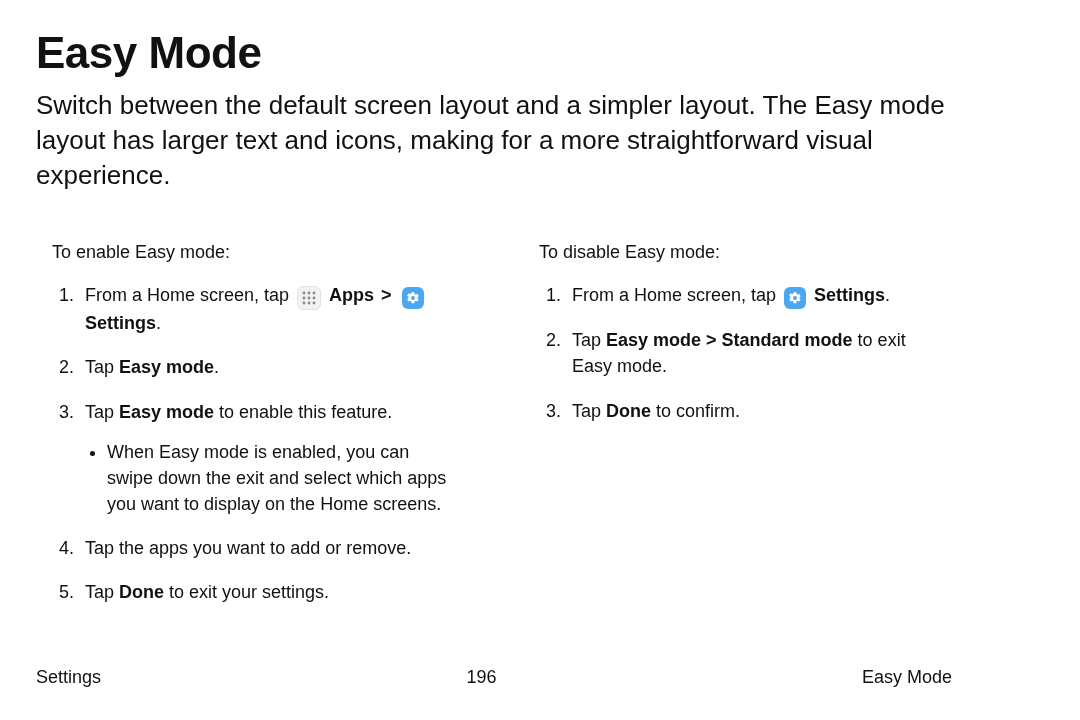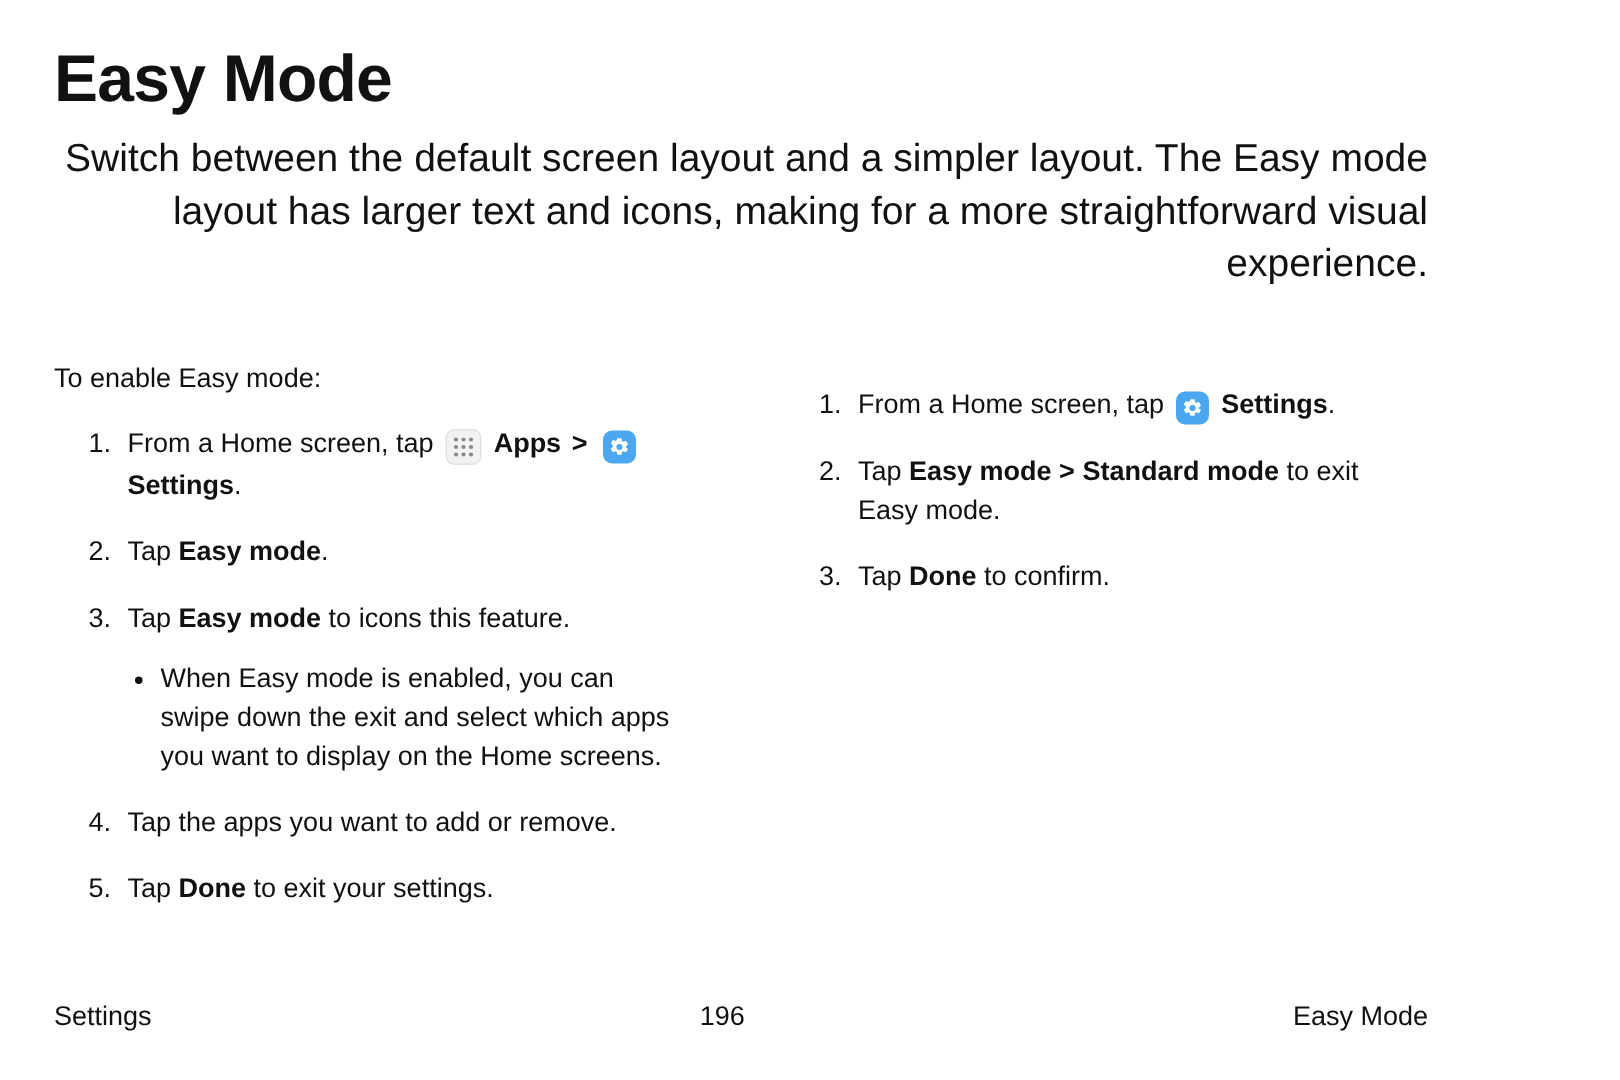--- a/index.html
+++ b/index.html
@@ -24,33 +24,32 @@
     font-weight: 800;
     letter-spacing: -0.5px;
     margin: 0 0 10px 0;
   }
   .intro {
     font-size: 26px;
     line-height: 1.35;
     font-weight: 400;
     margin: 0 0 46px 0;
     max-width: 1000px;
-    text-align: right;
   }
   .columns {
     display: flex;
     gap: 58px;
   }
   .col {
     flex: 1;
     font-size: 18px;
     line-height: 1.45;
   }
   .colhead {
-    margin: 0 0 14px 0;
+    margin: 0 0 14px 16px;
     font-size: 18px;
     font-weight: 400;
   }
   ol.steps {
     list-style: decimal;
     padding-left: 26px;
     margin: 17px;
   }
   ol.steps > li {
     margin: 0 0 18px 0;
@@ -133,33 +132,34 @@
               <svg width="14" height="14" viewBox="0 0 24 24">
                 <path fill="#fff" d="M19.4 13a7.8 7.8 0 0 0 .1-1 7.8 7.8 0 0 0-.1-1l2.1-1.6a.5.5 0 0 0 .1-.6l-2-3.5a.5.5 0 0 0-.6-.2l-2.5 1a7.6 7.6 0 0 0-1.7-1l-.4-2.6a.5.5 0 0 0-.5-.4h-4a.5.5 0 0 0-.5.4L9 4.1a7.6 7.6 0 0 0-1.7 1l-2.5-1a.5.5 0 0 0-.6.2l-2 3.5a.5.5 0 0 0 .1.6L4.4 10a7.8 7.8 0 0 0-.1 1 7.8 7.8 0 0 0 .1 1l-2.1 1.6a.5.5 0 0 0-.1.6l2 3.5a.5.5 0 0 0 .6.2l2.5-1a7.6 7.6 0 0 0 1.7 1l.4 2.6a.5.5 0 0 0 .5.4h4a.5.5 0 0 0 .5-.4l.4-2.6a7.6 7.6 0 0 0 1.7-1l2.5 1a.5.5 0 0 0 .6-.2l2-3.5a.5.5 0 0 0-.1-.6ZM12 15.5A3.5 3.5 0 1 1 15.5 12 3.5 3.5 0 0 1 12 15.5Z"></path>
               </svg>
             </span>
           <span class="b">Settings</span><span>.</span>
         </li>
         <li>
           <span>Tap </span><span class="b">Easy mode</span><span>.</span>
         </li>
         <li>
-          <span>Tap </span><span class="b">Easy mode</span><span> to icons this feature.</span>
+          <span>Tap </span><span class="b">Easy mode</span><span> to enable this feature.</span>
           <ul class="sub">
             <li>When Easy mode is enabled, you can swipe down the exit and select which apps you want to display on the Home screens.</li>
           </ul>
         </li>
         <li>Tap the apps you want to add or remove.</li>
         <li>
           <span>Tap </span><span class="b">Done</span><span> to exit your settings.</span>
         </li>
       </ol>
     </div>
 
     <div class="col">
+      <p class="colhead">To disable Easy mode:</p>
       <ol class="steps">
         <li>
           <span>From a Home screen, tap </span><span class="icon-box gear-icon">
               <svg width="14" height="14" viewBox="0 0 24 24">
                 <path fill="#fff" d="M19.4 13a7.8 7.8 0 0 0 .1-1 7.8 7.8 0 0 0-.1-1l2.1-1.6a.5.5 0 0 0 .1-.6l-2-3.5a.5.5 0 0 0-.6-.2l-2.5 1a7.6 7.6 0 0 0-1.7-1l-.4-2.6a.5.5 0 0 0-.5-.4h-4a.5.5 0 0 0-.5.4L9 4.1a7.6 7.6 0 0 0-1.7 1l-2.5-1a.5.5 0 0 0-.6.2l-2 3.5a.5.5 0 0 0 .1.6L4.4 10a7.8 7.8 0 0 0-.1 1 7.8 7.8 0 0 0 .1 1l-2.1 1.6a.5.5 0 0 0-.1.6l2 3.5a.5.5 0 0 0 .6.2l2.5-1a7.6 7.6 0 0 0 1.7 1l.4 2.6a.5.5 0 0 0 .5.4h4a.5.5 0 0 0 .5-.4l.4-2.6a7.6 7.6 0 0 0 1.7-1l2.5 1a.5.5 0 0 0 .6-.2l2-3.5a.5.5 0 0 0-.1-.6ZM12 15.5A3.5 3.5 0 1 1 15.5 12 3.5 3.5 0 0 1 12 15.5Z"></path>
               </svg>
             </span>
           <span class="b">Settings</span><span>.</span>
         </li>
         <li>

